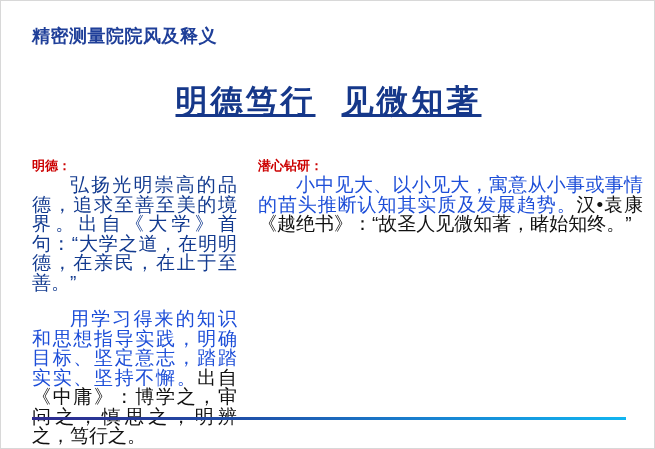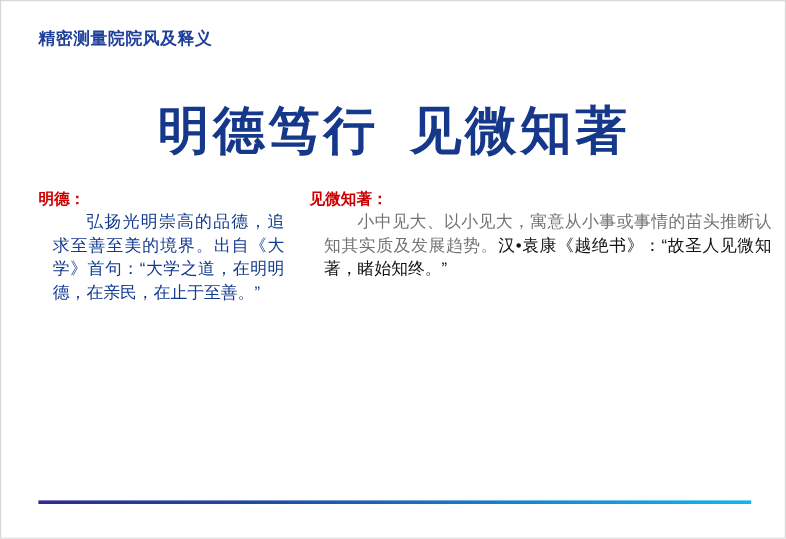--- a/index.html
+++ b/index.html
@@ -18,40 +18,41 @@
     border: 1px solid #d8d8d8;
     box-sizing: border-box;
     overflow: hidden;
   }
 
   
   #slide-title {
     position: absolute;
     left: 31px;
     top: 23px;
-    font-size: 14px;
+    font-size: 18px;
     font-weight: bold;
     letter-spacing: 0.5px;
     color: #1f3f99;
     white-space: nowrap;
   }
 
   
   #motto {
     position: absolute;
     left: 0;
     top: 79px;
     width: 655px;
     text-align: center;
     font-family: "DejaVu Serif", "Liberation Serif", serif;
-    font-size: 43px;
+    font-size: 32px;
     font-weight: bold;
     color: #16388a;
     letter-spacing: 3px;
     white-space: nowrap;
+    text-decoration: underline;
   }
   #motto .motto-gap {
     display: inline-block;
     width: 26px;
   }
 
   
   .column {
     position: absolute;
     top: 156px;
@@ -67,33 +68,33 @@
 
   .section-head {
     color: #cc0000;
     font-weight: bold;
     font-size: 13px;
     line-height: 17px;
     margin: 0 0 1px 0;
     white-space: nowrap;
   }
   .para {
-    margin: 0 0 0 12px;
-    font-size: 14px;
+    margin: 0 0 0 0;
+    font-size: 19px;
     line-height: 19.5px;
     text-indent: 2em;
     color: #123a8f;
     text-align: justify;
     text-justify: inter-ideograph;
   }
   .para.blk { color: #111111; }
   .spacer-block { height: 17px; }
   .spacer-small { height: 9px; }
 
-  .ink-blue { color: #737373; }
+  .ink-blue { color: #1d4ed8; }
   .ink-black { color: #111111; }
 
   
   #bottom-rule {
     position: absolute;
     left: 31px;
     top: 416px;
     width: 594px;
     height: 3px;
     background: linear-gradient(to right, #2e2a8e 0%, #1f4fa8 35%, #1884d2 68%, #11b5f0 100%);
@@ -113,27 +114,28 @@
   <div id="col-left" class="column">
 
     <div>
       <p class="section-head">明德：</p>
       <p class="para">弘扬光明崇高的品德，追求至善至美的境界。出自《大学》首句：“大学之道，在明明德，在亲民，在止于至善。”</p>
     </div>
 
     <div class="spacer-block"></div>
 
     <div>
+      <p class="para"><span class="ink-blue">用学习得来的知识和思想指导实践，明确目标、坚定意志，踏踏实实、坚持不懈。</span><span class="ink-black">出自《中庸》：博学之，审问之，慎思之，明辨之，笃行之。</span></p>
     </div>
 
   </div>
 
   <div id="col-right" class="column">
 
-    <p class="section-head">见微知著：</p>
+    <p class="section-head">潜心钻研：</p>
 
     <p class="para"><span class="ink-blue">小中见大、以小见大，寓意从小事或事情的苗头推断认知其实质及发展趋势。</span><span class="ink-black">汉•袁康《越绝书》：“故圣人见微知著，睹始知终。”</span></p>
 
     <div class="spacer-small"></div>
 
 
     <div class="spacer-small"></div>
 
 
   </div>

